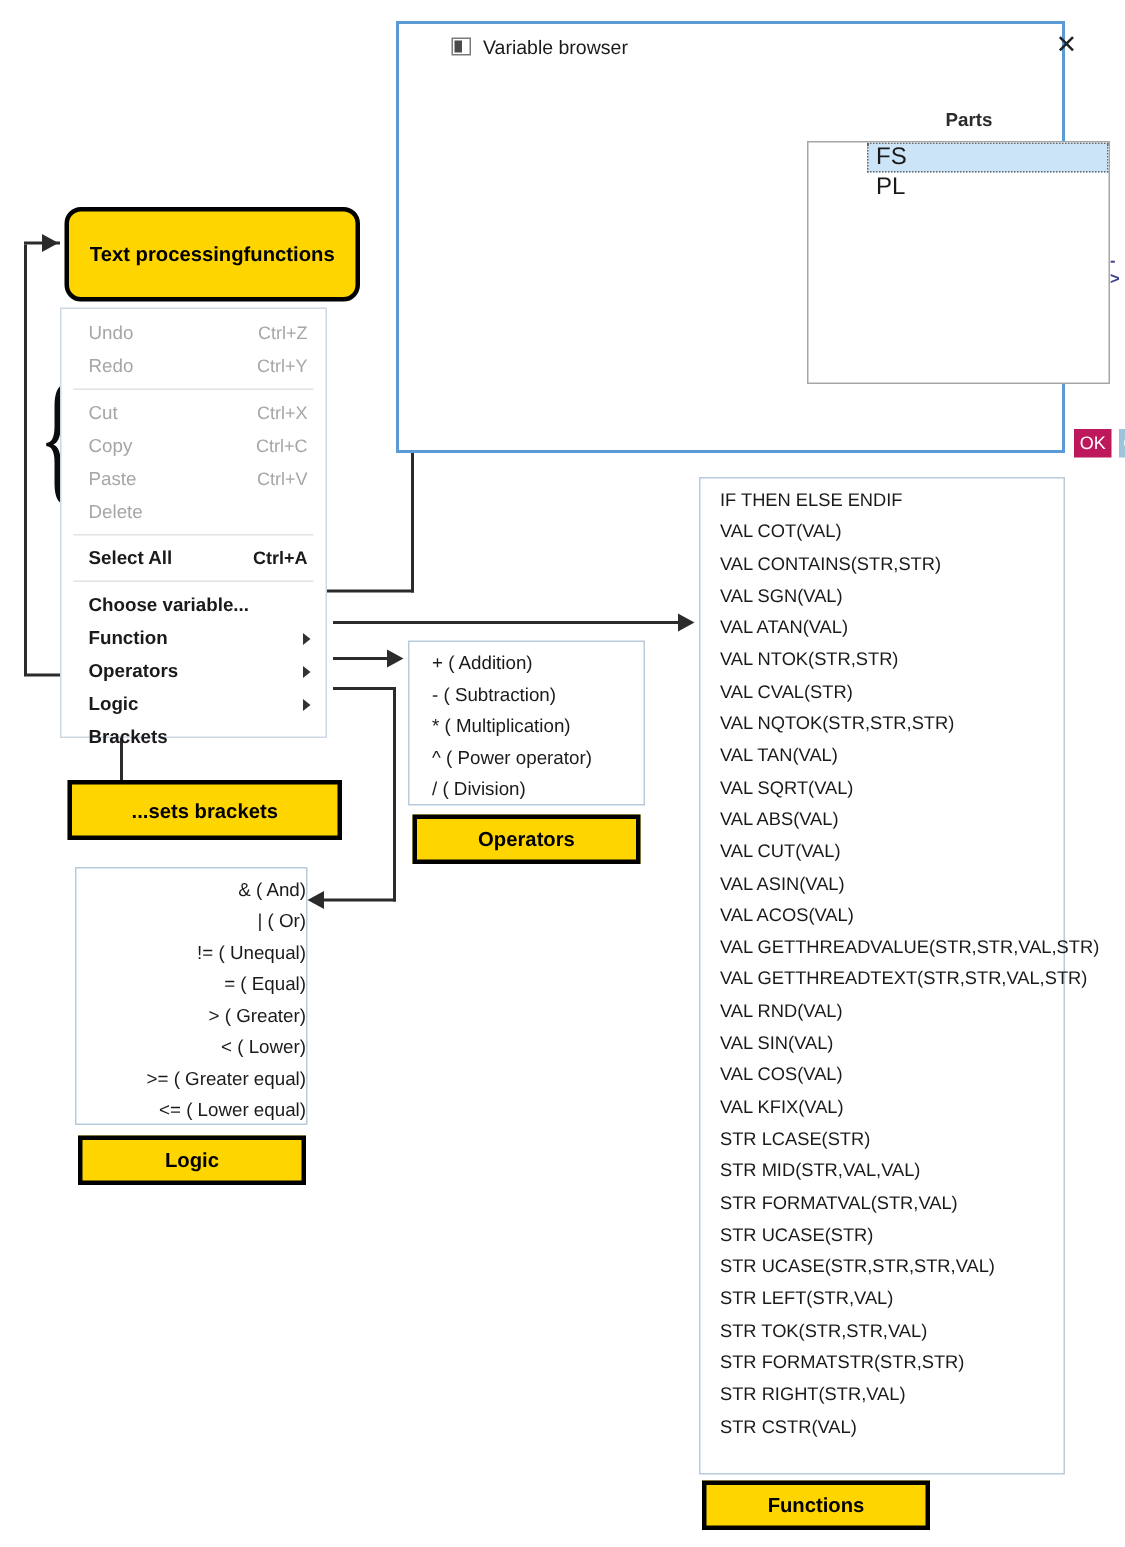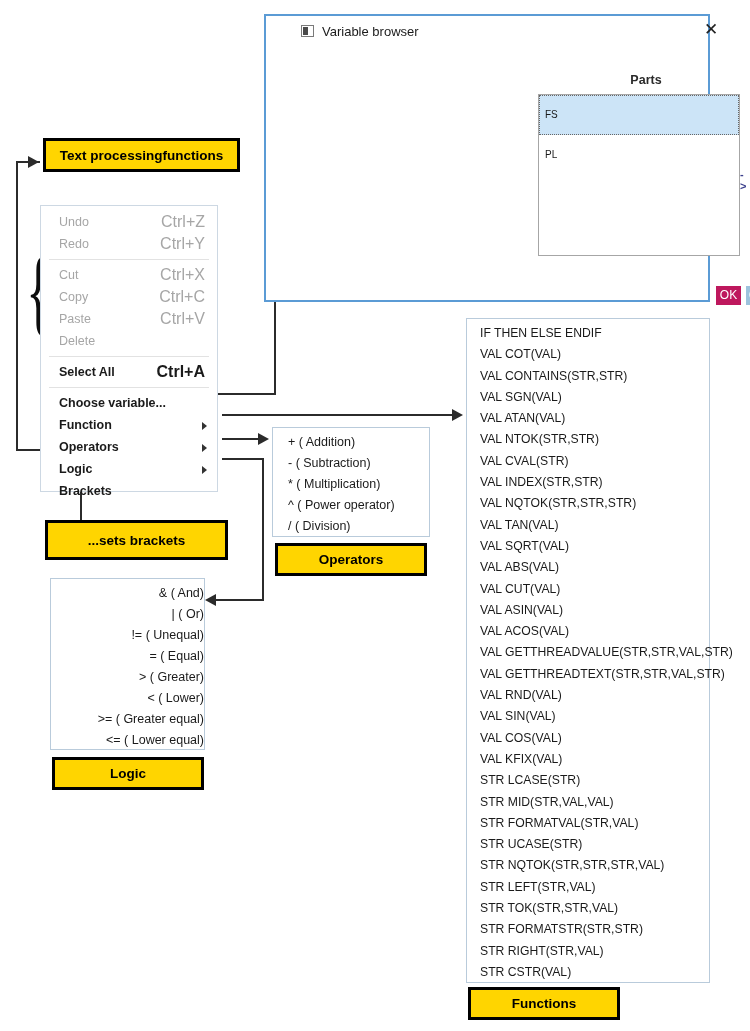--- a/index.html
+++ b/index.html
@@ -33,21 +33,21 @@
   }
   .col-head{
     position:absolute;font-size:12.5px;font-weight:bold;color:#2b2b2b;text-align:center;
   }
   #parts-head{left:280px;top:57px;width:200px;}
 
   #parts-list{
     left:272px;top:78px;width:202px;height:162px;
     background:#ffffff;border:1px solid #a6a6a6;box-sizing:border-box;overflow:hidden;
   }
-  .pl-item{font-size:10px;color:#1a1a1a;padding:12px 6px;line-height:16px;}
+  .pl-item{font-size:16px;color:#1a1a1a;padding:2px 6px;line-height:16px;margin-left:39px;}
   .pl-item.sel{
     background:#cce4f7;outline:1px dotted #666;outline-offset:-1px;
   }
   #arrow-label{
     left:474px;top:152px;font-size:11px;color:#3b3f8c;font-weight:bold;
   }
   #btn-ok{
     left:450px;top:270px;width:25px;height:19px;background:#be185d;color:#fff;
     font-size:12px;text-align:center;line-height:19px;cursor:pointer;
   }
@@ -60,21 +60,21 @@
   #ctxmenu{
     left:40px;top:205px;width:178px;height:287px;
     background:#ffffff;border:1px solid #cdd8e3;box-sizing:border-box;padding-top:5px;
   }
   .mi{
     position:relative;height:22px;line-height:22px;font-size:12.5px;
     padding-left:18px;color:#1a1a1a;
   }
   .mi.dis{color:#a6a6a6;}
   .mi.bold{font-weight:bold;}
-  .mi .acc{position:absolute;right:12px;top:0;font-size:16px;}
+  .mi .acc{position:absolute;right:12px;top:0;font-size:12px;}
   .mi .sub{
     position:absolute;right:10px;top:8px;width:0;height:0;
     border-left:5px solid #333;border-top:4px solid transparent;border-bottom:4px solid transparent;
   }
   .msep{height:1px;background:#e2e2e2;margin:4px 8px;}
 
   
   #operators{
     left:272px;top:427px;width:158px;height:110px;
     background:#ffffff;border:1px solid #b9cbdb;box-sizing:border-box;padding-top:4px;
@@ -94,21 +94,21 @@
     background:#ffffff;border:1px solid #b9cbdb;box-sizing:border-box;padding-top:4px;
   }
   .fn-item{font-size:12.2px;color:#1a1a1a;line-height:21.3px;padding-left:13px;white-space:nowrap;}
 
   
   .callout{
     background:#ffd500;border:3px solid #000000;box-sizing:border-box;
     display:flex;align-items:center;justify-content:center;text-align:center;
     font-weight:bold;font-size:13.5px;color:#000;line-height:17px;
   }
-  #co-text{left:43px;top:138px;width:197px;height:34px;}
+  #co-text{left:43px;top:138px;width:197px;height:63px;border-radius:11px;}
   #co-brackets{left:45px;top:520px;width:183px;height:40px;}
   #co-operators{left:275px;top:543px;width:152px;height:33px;}
   #co-logic{left:52px;top:757px;width:152px;height:33px;}
   #co-functions{left:468px;top:987px;width:152px;height:33px;}
 
   
   .ln{position:absolute;background:#2b2b2b;}
   .arrow-r{
     position:absolute;width:0;height:0;
     border-left:11px solid #2b2b2b;border-top:6px solid transparent;border-bottom:6px solid transparent;
@@ -206,39 +206,38 @@
   </div>
 
 <div id="functions" class="abs">
     <div class="fn-item">IF THEN ELSE ENDIF</div>
     <div class="fn-item">VAL COT(VAL)</div>
     <div class="fn-item">VAL CONTAINS(STR,STR)</div>
     <div class="fn-item">VAL SGN(VAL)</div>
     <div class="fn-item">VAL ATAN(VAL)</div>
     <div class="fn-item">VAL NTOK(STR,STR)</div>
     <div class="fn-item">VAL CVAL(STR)</div>
-    <div class="fn-item">VAL INDEX(STR,STR)</div>
     <div class="fn-item">VAL NQTOK(STR,STR,STR)</div>
     <div class="fn-item">VAL TAN(VAL)</div>
     <div class="fn-item">VAL SQRT(VAL)</div>
     <div class="fn-item">VAL ABS(VAL)</div>
     <div class="fn-item">VAL CUT(VAL)</div>
     <div class="fn-item">VAL ASIN(VAL)</div>
     <div class="fn-item">VAL ACOS(VAL)</div>
     <div class="fn-item">VAL GETTHREADVALUE(STR,STR,VAL,STR)</div>
     <div class="fn-item">VAL GETTHREADTEXT(STR,STR,VAL,STR)</div>
     <div class="fn-item">VAL RND(VAL)</div>
     <div class="fn-item">VAL SIN(VAL)</div>
     <div class="fn-item">VAL COS(VAL)</div>
     <div class="fn-item">VAL KFIX(VAL)</div>
     <div class="fn-item">STR LCASE(STR)</div>
     <div class="fn-item">STR MID(STR,VAL,VAL)</div>
     <div class="fn-item">STR FORMATVAL(STR,VAL)</div>
     <div class="fn-item">STR UCASE(STR)</div>
-    <div class="fn-item">STR NQTOK(STR,STR,STR,VAL)</div>
+    <div class="fn-item">STR UCASE(STR,STR,STR,VAL)</div>
     <div class="fn-item">STR LEFT(STR,VAL)</div>
     <div class="fn-item">STR TOK(STR,STR,VAL)</div>
     <div class="fn-item">STR FORMATSTR(STR,STR)</div>
     <div class="fn-item">STR RIGHT(STR,VAL)</div>
     <div class="fn-item">STR CSTR(VAL)</div>
   </div>
 
 <div id="co-text" class="abs callout">
     <div>Text processing</div>
     <div>functions</div>

